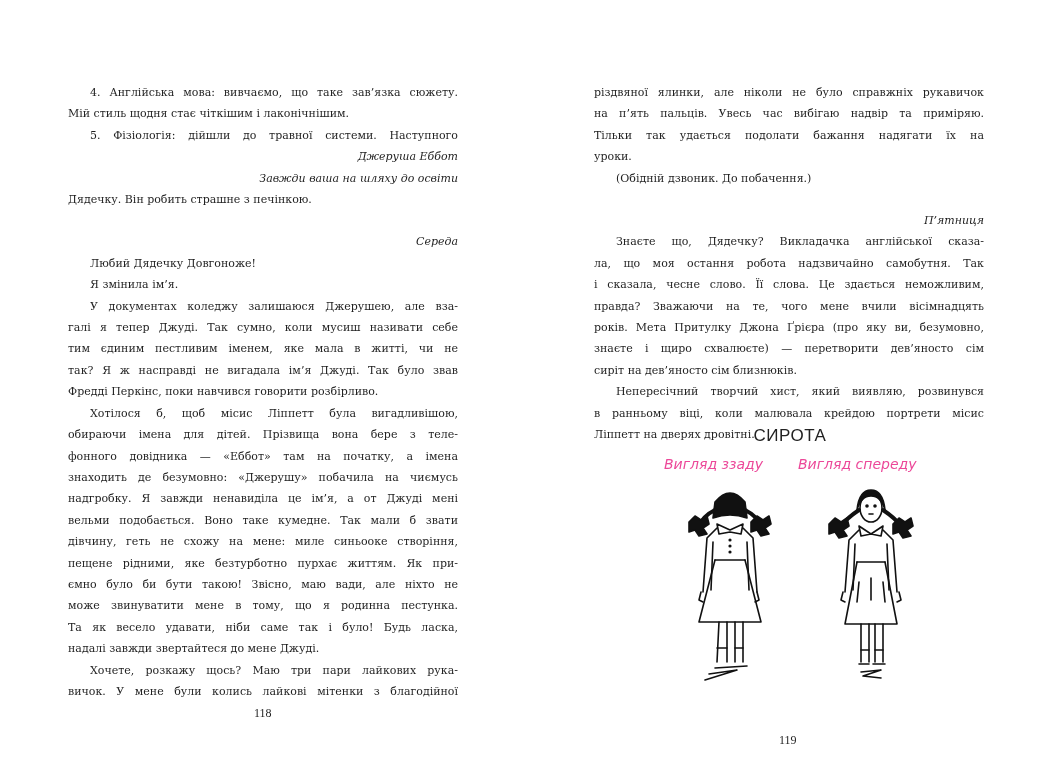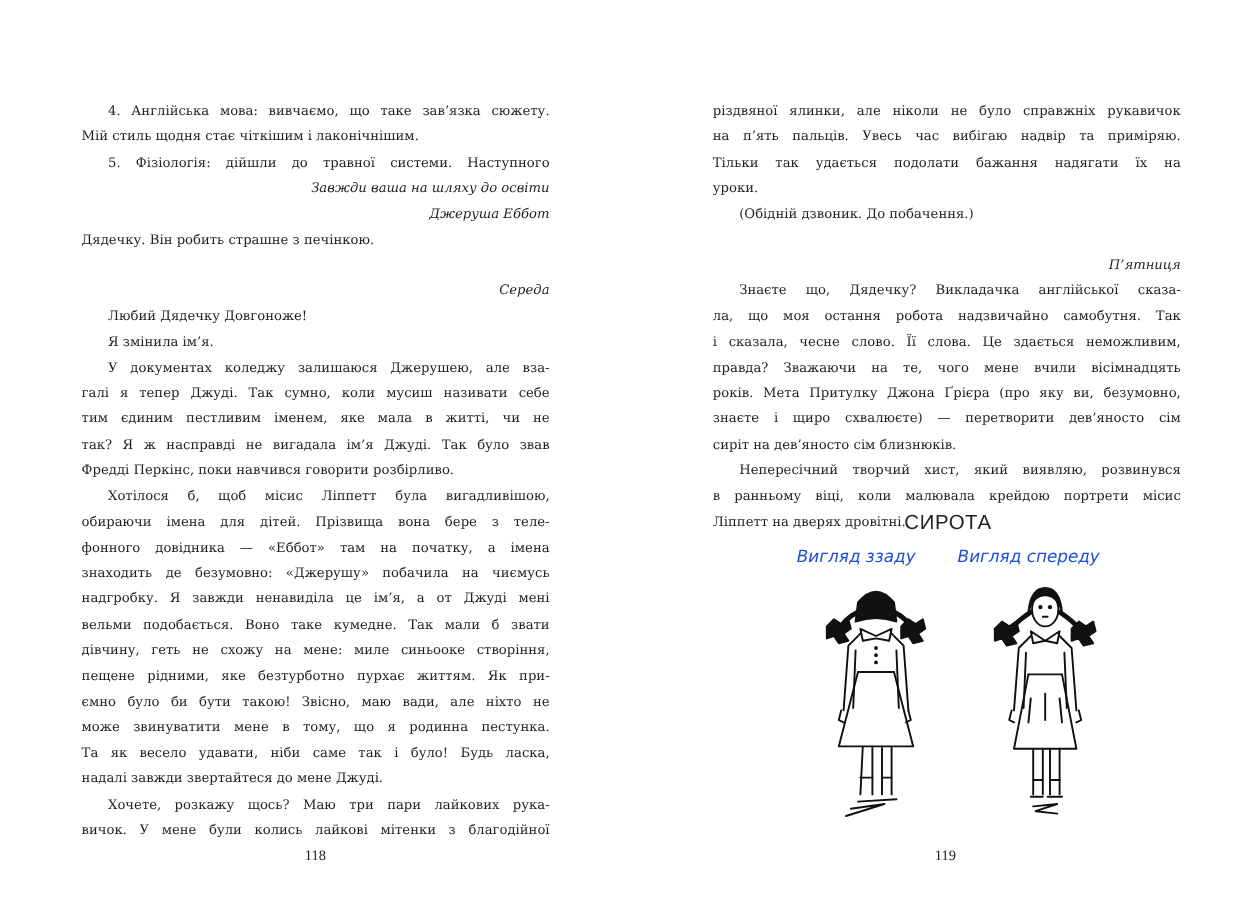--- a/index.html
+++ b/index.html
@@ -10,34 +10,34 @@
     .page.right { left: 594px; }
     .line { display: block; text-align: justify; text-align-last: justify; white-space: nowrap; }
     .line.last { text-align-last: left; }
     .line.ind { padding-left: 22px; }
     .sig { text-align: right; font-style: italic; margin: 0; }
     .gap { height: 21px; }
     .pagenum { position: absolute; top: 706px; font-size: 12px; font-weight: normal; font-family: "Liberation Serif", serif; }
     .illus { position: absolute; left: 640px; top: 420px; width: 300px; height: 265px; }
     .illus-title { position: absolute; left: 0; width: 300px; top: 6px; text-align: center;
       font-family: Liberation Sans, sans-serif; font-size: 17px; letter-spacing: 0.5px; color: #222; }
-    .illus-label { position: absolute; top: 36px; font-family: "DejaVu Sans", sans-serif; font-size: 14px; font-style: italic; color: #1d4ed8; }
+    .illus-label { position: absolute; top: 36px; font-family: "DejaVu Sans", sans-serif; font-size: 14px; font-style: italic; color: #ec4899; }
     .illus svg { position: absolute; }
   </style>
 </head>
 <body>
 
 <div class="page left">
   <div>
     <span class="line ind">4. Англійська мова: вивчаємо, що таке зав’язка сюжету.</span>
     <span class="line last">Мій стиль щодня стає чіткішим і лаконічнішим.</span>
     <span class="line ind">5. Фізіологія: дійшли до травної системи. Наступного</span>
   </div>
+  <p class="sig">Джеруша Еббот</p>
   <p class="sig">Завжди ваша на шляху до освіти</p>
-  <p class="sig">Джеруша Еббот</p>
   <div>
     <span class="line last">Дядечку. Він робить страшне з печінкою.</span>
   </div>
   <div class="gap"></div>
   <p class="sig">Середа</p>
   <div>
     <span class="line ind last">Любий Дядечку Довгоноже!</span>
     <span class="line ind last">Я змінила ім’я.</span>
     <span class="line ind">У документах коледжу залишаюся Джерушею, але вза-</span>
     <span class="line">галі я тепер Джуді. Так сумно, коли мусиш називати себе</span>
@@ -127,13 +127,13 @@
     <path d="M42 80 L70 80"></path>
     <path d="M42 80 L30 142 L82 142 L70 80"></path>
     <path d="M44 100 l-2 20 M68 100 l2 20 M56 96 l0 22"></path>
     <path d="M28 110 l-2 8 l4 2 M84 110 l2 8 l-4 2"></path>
     <path d="M46 142 L46 180 M54 142 L54 180 M60 142 L60 180 M68 142 L68 180"></path>
     <path d="M46 168 L54 168 M60 168 L68 168"></path>
     <path d="M44 182 l10 0 M58 182 l12 0"></path>
     <path d="M46 190 L66 188 L48 194 L66 196"></path>
   </svg>
 </div>
-<div class="pagenum" style="left:779px;">119</div>
+<div class="pagenum" style="left:779px;margin-top:27px;">119</div>
 
 </body></html>

